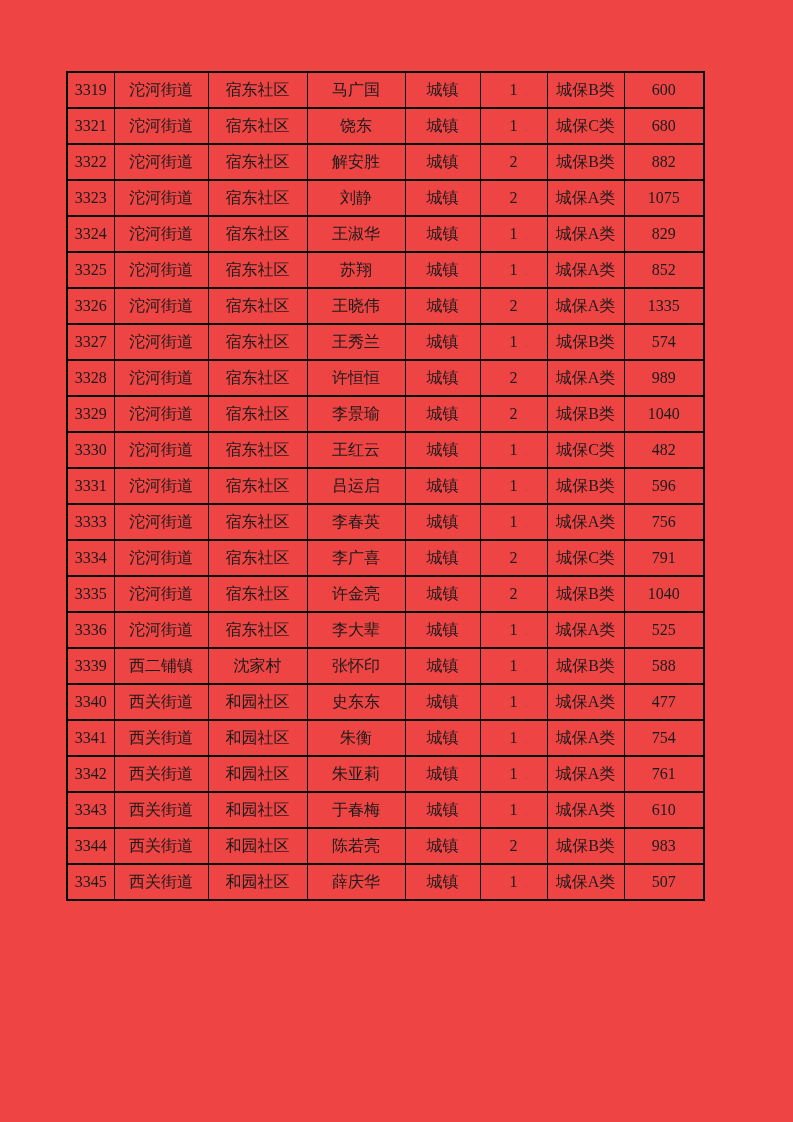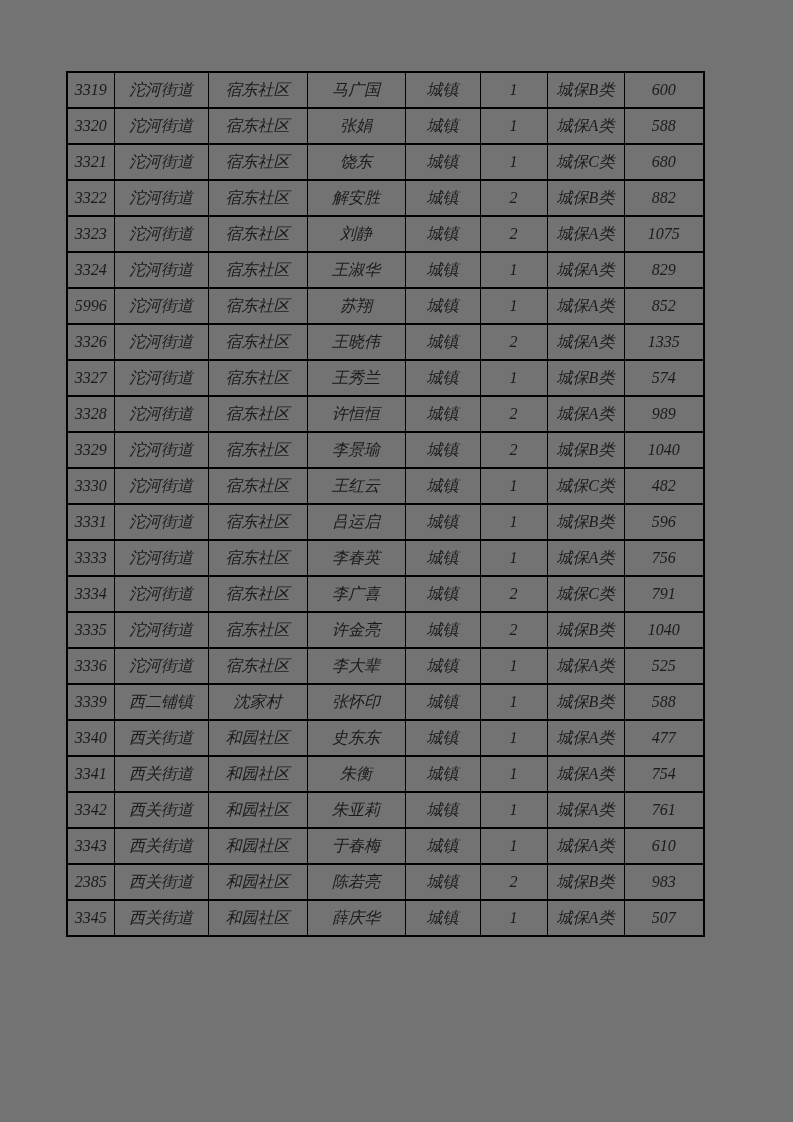--- a/index.html
+++ b/index.html
@@ -4,24 +4,23 @@
 <style>
   html, body {
     margin: 0;
     padding: 0;
     background: #ffffff;
   }
   .page {
     position: relative;
     width: 793px;
     height: 1122px;
-    background: #737373;
+    background: #ef4444;
     font-family: "Liberation Serif", "DejaVu Serif", serif;
     overflow: hidden;
-    font-style: italic;
   }
   .table-wrap {
     position: absolute;
     left: 66px;
     top: 71px;
   }
   table.data-table {
     border-collapse: collapse;
     table-layout: fixed;
     width: 639px;
@@ -71,30 +70,20 @@
             <td>3319</td>
             <td>沱河街道</td>
             <td>宿东社区</td>
             <td>马广国</td>
             <td>城镇</td>
             <td>1</td>
             <td>城保B类</td>
             <td>600</td>
           </tr>
           <tr>
-            <td>3320</td>
-            <td>沱河街道</td>
-            <td>宿东社区</td>
-            <td>张娟</td>
-            <td>城镇</td>
-            <td>1</td>
-            <td>城保A类</td>
-            <td>588</td>
-          </tr>
-          <tr>
             <td>3321</td>
             <td>沱河街道</td>
             <td>宿东社区</td>
             <td>饶东</td>
             <td>城镇</td>
             <td>1</td>
             <td>城保C类</td>
             <td>680</td>
           </tr>
           <tr>
@@ -121,21 +110,21 @@
             <td>3324</td>
             <td>沱河街道</td>
             <td>宿东社区</td>
             <td>王淑华</td>
             <td>城镇</td>
             <td>1</td>
             <td>城保A类</td>
             <td>829</td>
           </tr>
           <tr>
-            <td>5996</td>
+            <td>3325</td>
             <td>沱河街道</td>
             <td>宿东社区</td>
             <td>苏翔</td>
             <td>城镇</td>
             <td>1</td>
             <td>城保A类</td>
             <td>852</td>
           </tr>
           <tr>
             <td>3326</td>
@@ -281,21 +270,21 @@
             <td>3343</td>
             <td>西关街道</td>
             <td>和园社区</td>
             <td>于春梅</td>
             <td>城镇</td>
             <td>1</td>
             <td>城保A类</td>
             <td>610</td>
           </tr>
           <tr>
-            <td>2385</td>
+            <td>3344</td>
             <td>西关街道</td>
             <td>和园社区</td>
             <td>陈若亮</td>
             <td>城镇</td>
             <td>2</td>
             <td>城保B类</td>
             <td>983</td>
           </tr>
           <tr>
             <td>3345</td>

